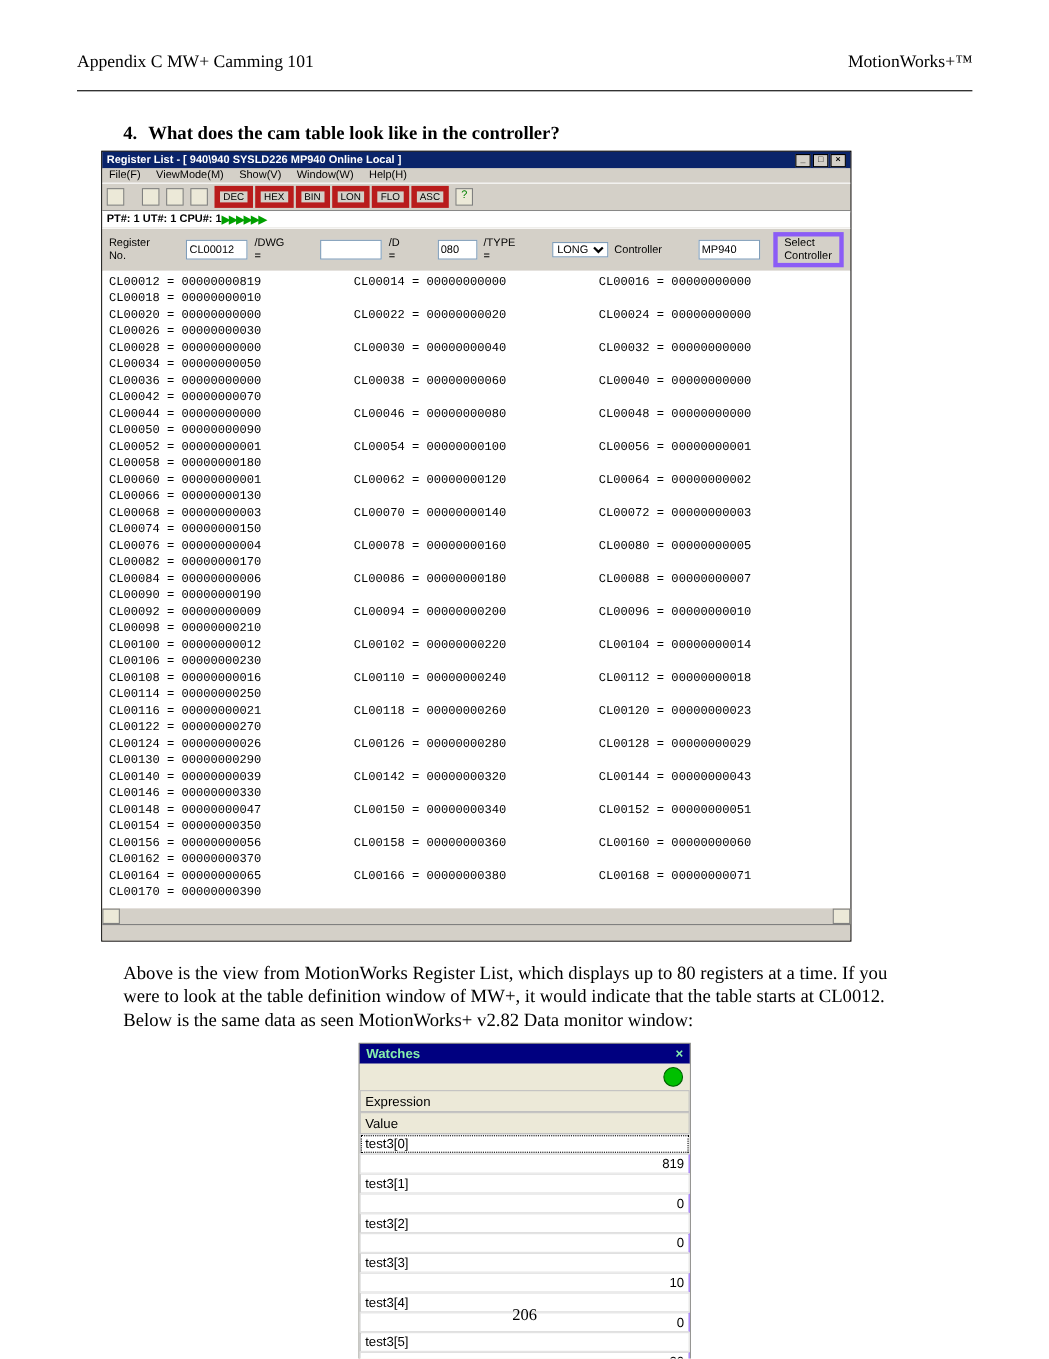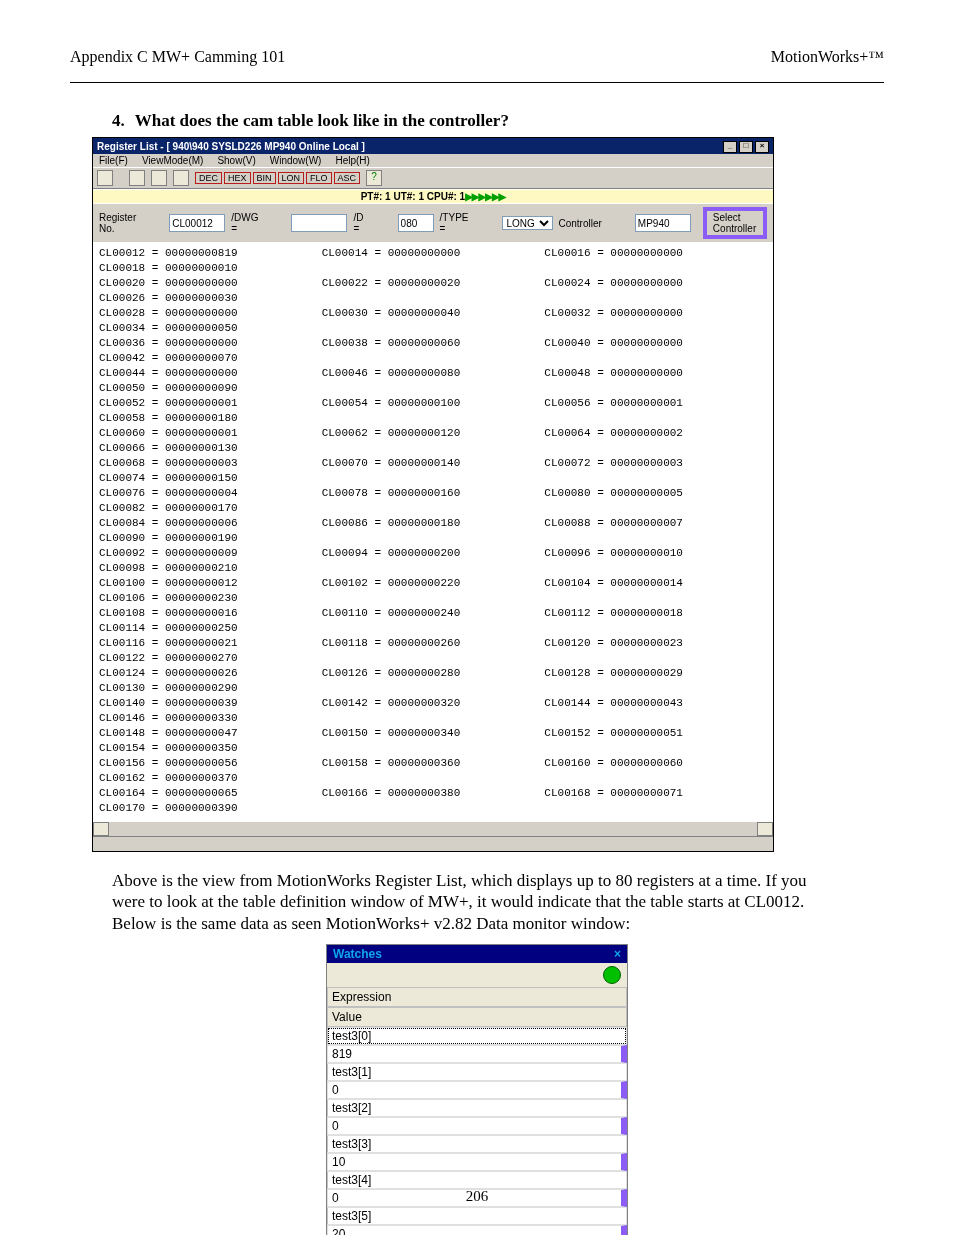--- a/index.html
+++ b/index.html
@@ -62,24 +62,24 @@
     display: flex; gap: 14px;
     font-size: 10px;
   }
   .toolbar {
     background: #d4d0c8;
     padding: 2px 4px;
     display: flex; gap: 6px; align-items: center;
     border-top: 1px solid #fff; border-bottom: 1px solid #808080;
     font-size: 10px;
   }
-  .tb-btn { border: 1px solid #b91c1c; padding: 0 3px; background:#d4d0c8; font-size:9px;}
+  .tb-btn { border: 5px solid #b91c1c; padding: 0 3px; background:#d4d0c8; font-size:9px;}
   .tb-icon { width:14px; height:14px; border:1px solid #808080; background:#ece9d8;}
   .statusrow {
-    background:#fef9c3; padding:1px 4px; font-weight:bold; display:flex; justify-content:center; border-top:1px solid #fff;
+    background:#ffffff; padding:1px 4px; font-weight:bold; display:flex; justify-content:flex-start; border-top:1px solid #fff;
   }
   .arrows { color:#00a000; letter-spacing:-1px;}
   .filterrow {
     background:#d4d0c8; padding:3px 6px; display:flex; gap:6px; align-items:center; font-size:10px; border-top:1px solid #fff;
   }
   .filterrow input, .filterrow select {
     font-family: Tahoma, Arial, sans-serif; font-size:10px; border:1px solid #7f9db9; background:#fff; height:14px;margin-left:27px;
   }
   .filterrow .btn { border:4px solid #8b5cf6; background:#d4d0c8; padding:1px 6px; font-size:10px;}
   .regbody {
@@ -100,30 +100,30 @@
 
   
   .watches {
     margin: 10px auto 0 auto;
     width: 300px;
     font-family: Tahoma, Arial, sans-serif;
     background: #ece9d8;
     border: 1px solid #808080;
   }
   .watches-title {
-    background: #000080; color:#0ea5e9; font-weight:bold; padding:2px 6px; display:flex; justify-content:space-between; font-size:12px;
+    background: #000080; color:#86efac; font-weight:bold; padding:2px 6px; display:flex; justify-content:space-between; font-size:12px;
   }
   .watches-tool { height: 24px; background:#ece9d8; display:flex; justify-content:flex-end; align-items:center; padding-right:6px;}
   .led { width:16px; height:16px; border-radius:50%; background:#00c000; border:1px solid #006000;}
   .watches-grid { background:#fff; }
   .whdr, .wrow { display:grid; grid-template-columns: 1fr; font-size:12px;}
   .whdr div { background:#ece9d8; border:1px solid #c0c0c0; padding:2px 4px;}
   .wrow div { border:1px solid #e0e0e0; padding:1px 4px; background:#fff;}
   .wrow div:first-child { border-left:1px solid #c0c0c0;}
-  .wrow div:last-child { border-right:6px solid #8b5cf6;}
+  .wrow div:last-child { border-right:1px solid #8b5cf6;text-align:right;}
   .wrow.first div:first-child { outline:1px dotted #000; outline-offset:-2px;}
   .watches-status { font-family:"Courier New",monospace; font-size:13px; padding:4px 6px 12px 6px; background:#ece9d8;}
   .pagenum { position:absolute; bottom:30px; left:0; right:0; text-align:center; font-size:15px;}
 </style>
 </head>
 <body>
 <div class="page">
 
   <div class="runhead">
     <span>Appendix C MW+ Camming 101</span>

